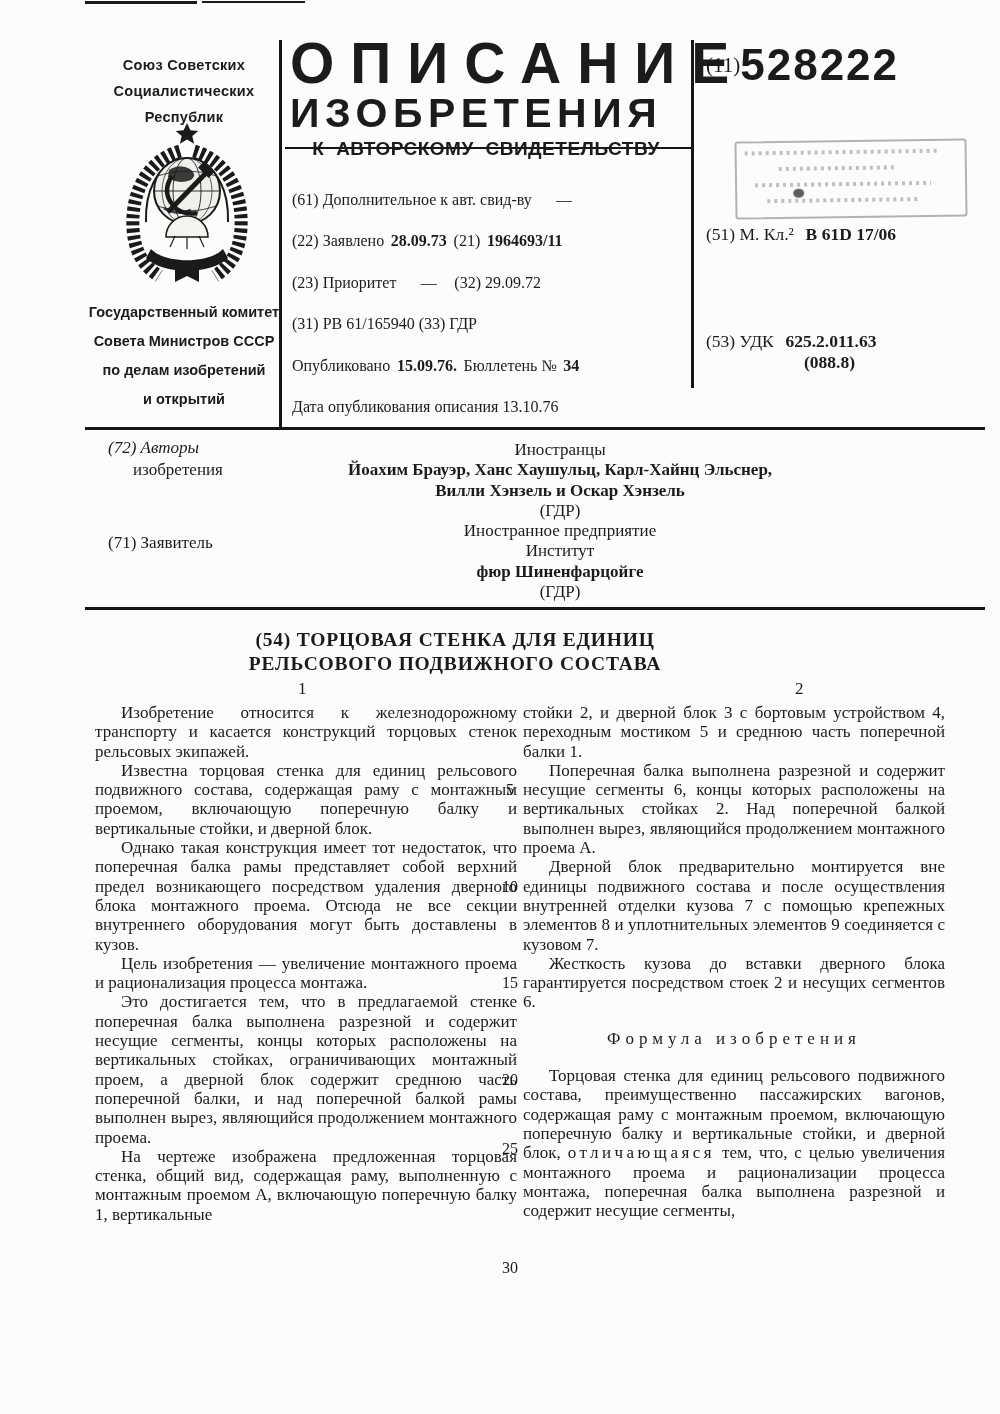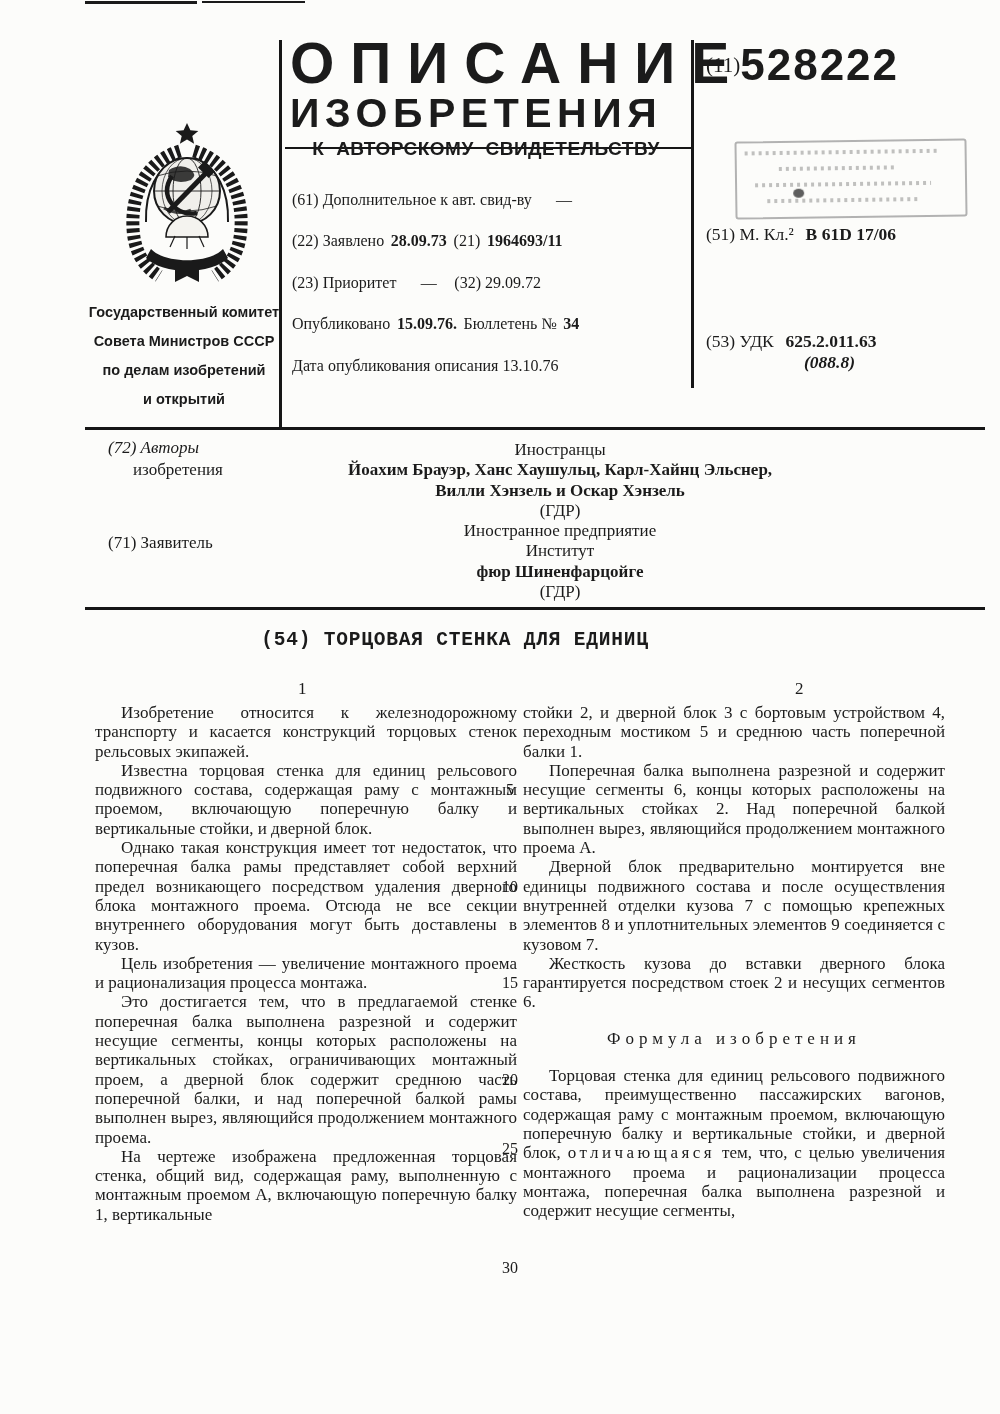--- a/index.html
+++ b/index.html
@@ -31,47 +31,52 @@
   .dashgap{margin-left:1.1em;margin-right:1.1em;}
   
   .pubnum{left:706px;top:40px;display:flex;align-items:center;white-space:nowrap;}
   .pubnum .code{font-size:21px;}
   .pubnum .num{font-size:44px;font-weight:bold;letter-spacing:2px;margin-left:0;}
   .stamp{left:735px;top:140px;width:228px;height:74px;border:2px solid #9a9a9a;
     border-radius:3px;opacity:.75;transform:rotate(-.8deg);}
   .sline{position:absolute;height:4px;background:repeating-linear-gradient(90deg,#777 0 3px,transparent 3px 7px);opacity:.6;filter:blur(.4px);}
   .blot{position:absolute;width:11px;height:9px;background:#2a2a2a;border-radius:50%;filter:blur(.5px);}
   .cls{left:706px;font-size:17.5px;white-space:nowrap;}
-  .cls .ind{padding-left:98px;font-style:italic;}
+  .cls .ind{padding-left:98px;}
   
   .lab{font-size:17px;white-space:nowrap;}
   .centerblock{left:250px;top:440px;width:620px;text-align:center;font-size:17px;line-height:20.3px;}
   
   .titleblock{left:55px;top:628px;width:800px;text-align:center;font-weight:bold;
-    font-size:19.5px;line-height:24px;letter-spacing:.8px;font-family:Liberation Mono, monospace;}
+    font-size:19.5px;line-height:24px;letter-spacing:.8px;font-family:Liberation Serif, serif;}
   .colmark{font-size:17px;}
   
   .col{font-size:17px;line-height:19.3px;text-align:justify;}
   .col p{margin:0;text-indent:26px;}
   .col p.noindent{text-indent:0;}
   .leftcol{left:95px;top:703px;width:422px;}
   .rightcol{left:523px;top:703px;width:422px;}
   .formula-heading{text-align:center;text-indent:0 !important;letter-spacing:5px;
     margin:17px 0 18px 0 !important;white-space:nowrap;}
   .spaced{letter-spacing:3.5px;}
   .lnum{position:absolute;left:498px;width:24px;text-align:center;font-size:16px;line-height:19px;}
 </style>
 </head>
 <body>
 
 <div class="page">
 
   <div class="artifact" style="left:85px;top:1px;width:112px;height:3px;"></div>
   <div class="artifact" style="left:202px;top:1px;width:103px;height:2px;"></div>
 
+  <div class="abs issuer sans">
+    <div>Союз Советских</div>
+    <div>Социалистических</div>
+    <div>Республик</div>
+  </div>
 
   <svg class="abs emblem" width="150" height="176" viewBox="0 0 150 176" aria-hidden="true">
     <path d="M75 5 l3.4 7.2 7.9.7 -6 5.2 1.8 7.7 -7.1-4.2 -7.1 4.2 1.8-7.7 -6-5.2 7.9-.7z" fill="#1a1a1a"></path>
     <path d="M68 33 C 37 42 19 72 21 110 C 22 132 31 148 47 158" fill="none" stroke="#1a1a1a" stroke-width="13" stroke-dasharray="4 3"></path>
     <path d="M82 33 C 113 42 131 72 129 110 C 128 132 119 148 103 158" fill="none" stroke="#1a1a1a" stroke-width="13" stroke-dasharray="4 3"></path>
     <path d="M67 40 C 45 50 33 72 34 104" fill="none" stroke="#1a1a1a" stroke-width="2"></path>
     <path d="M83 40 C 105 50 117 72 116 104" fill="none" stroke="#1a1a1a" stroke-width="2"></path>
     <circle cx="75" cy="73" r="33" fill="#f0efeb" stroke="#1a1a1a" stroke-width="2"></circle>
     <ellipse cx="75" cy="73" rx="14" ry="33" fill="none" stroke="#1a1a1a" stroke-width=".9"></ellipse>
     <ellipse cx="75" cy="73" rx="25" ry="33" fill="none" stroke="#1a1a1a" stroke-width=".7"></ellipse>
@@ -118,20 +123,23 @@
       <span class="bp b">28.09.73</span>
       <span class="bp">(21)</span>
       <span class="bp b">1964693/11</span>
     </div>
     <div class="bib-line">
       <span class="bp">(23) Приоритет</span>
       <span class="dashgap">—</span>
       <span class="bp">(32) 29.09.72</span>
     </div>
     <div class="bib-line">
+      <span class="bp">(31) РВ 61/165940 (33) ГДР</span>
+    </div>
+    <div class="bib-line">
       <span class="bp">Опубликовано</span>
       <span class="bp b">15.09.76.</span>
       <span class="bp">Бюллетень №</span>
       <span class="bp b">34</span>
     </div>
     <div class="bib-line">
       <span class="bp">Дата опубликования описания 13.10.76</span>
     </div>
   </div>
 
@@ -173,20 +181,21 @@
     <div class="b">Вилли Хэнзель и Оскар Хэнзель</div>
     <div>(ГДР)</div>
     <div>Иностранное предприятие</div>
     <div>Институт</div>
     <div class="b">фюр Шиненфарцойге</div>
     <div>(ГДР)</div>
   </div>
 
   <div class="abs titleblock">
     <div>(54) ТОРЦОВАЯ СТЕНКА ДЛЯ ЕДИНИЦ</div>
+    <div>РЕЛЬСОВОГО ПОДВИЖНОГО СОСТАВА</div>
   </div>
 
   <div class="abs colmark" style="left:298px;top:679px;">1</div>
   <div class="abs colmark" style="left:795px;top:679px;">2</div>
 
   <div class="abs col leftcol">
     <p>Изобретение относится к железнодорожному транспорту и касается конструкций торцовых стенок рельсовых экипажей.</p>
     <p>Известна торцовая стенка для единиц рельсового подвижного состава, содержащая раму с монтажным проемом, включающую поперечную балку и вертикальные стойки, и дверной блок.</p>
     <p>Однако такая конструкция имеет тот недостаток, что поперечная балка рамы представляет собой верхний предел возникающего посредством удаления дверного блока монтажного проема. Отсюда не все секции внутреннего оборудования могут быть доставлены в кузов.</p>
     <p>Цель изобретения — увеличение монтажного проема и рационализация процесса монтажа.</p>

